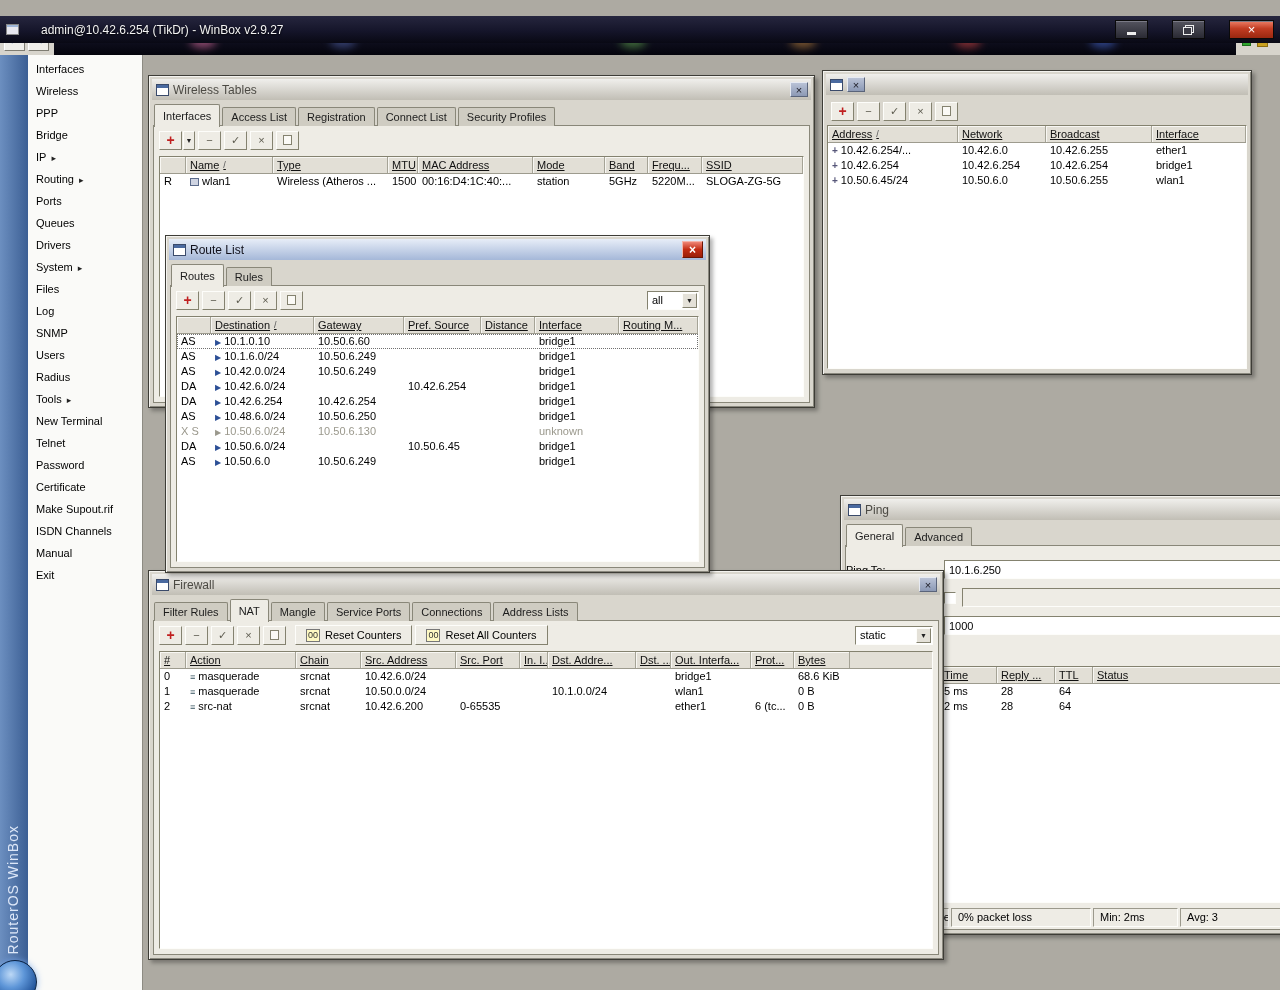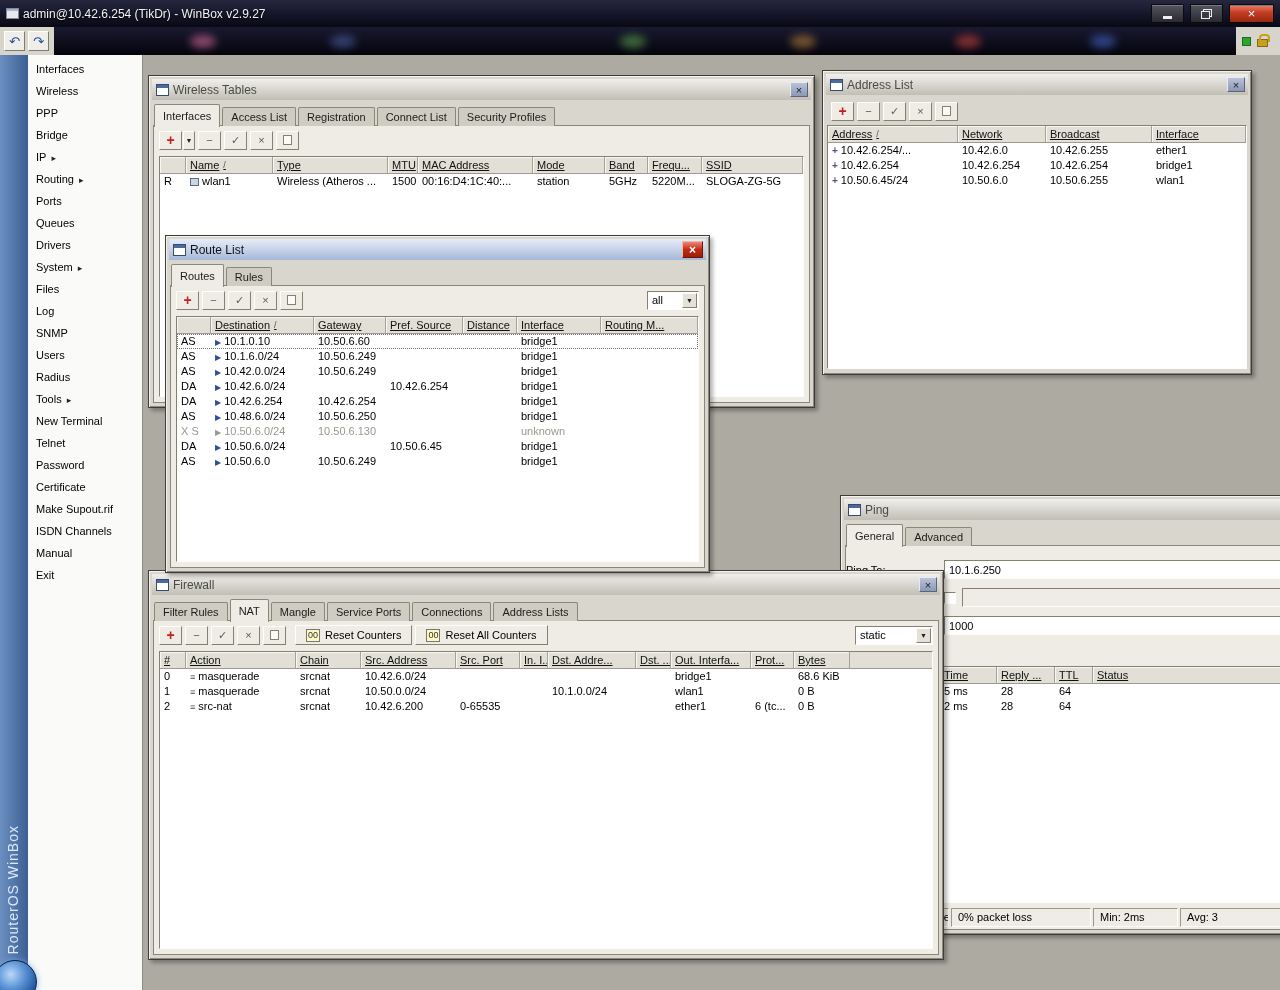--- a/index.html
+++ b/index.html
@@ -1,20 +1,20 @@
 <!DOCTYPE html>
 <html><head>
 <meta charset="utf-8">
 <style>
 *{margin:0;padding:0;box-sizing:border-box}
 body{font-family:"Liberation Sans","DejaVu Sans",sans-serif;background:#777;}
 .screen{position:relative;width:1280px;height:990px;overflow:hidden;background:#adaaa2;font-size:11px;color:#000;}
 
 
-.caption{position:absolute;left:0;top:0;width:100%;height:27px;background:linear-gradient(180deg,#26263e 0%,#15152a 55%,#090914 100%);display:flex;align-items:center;padding:0 6px;gap:4px;z-index:6;}
+.caption{position:absolute;left:0;top:16px;width:100%;height:27px;background:linear-gradient(180deg,#26263e 0%,#15152a 55%,#090914 100%);display:flex;align-items:center;padding:0 6px;gap:22px;z-index:6;}
 .app-ico{width:13px;height:11px;background:#e8e8f0;border:1px solid #888;box-shadow:inset 0 2px 0 #9fb6d9;}
 .cap-title{color:#f2f2f2;font-size:12px;flex:1;white-space:nowrap;text-shadow:0 1px 2px #000;}
 .cap-btn{width:33px;height:19px;margin-left:2px;display:inline-flex;align-items:center;justify-content:center;background:linear-gradient(#54545f,#2a2a33);border:1px solid #0a0a0a;box-shadow:inset 0 1px 0 #7a7a85;color:#eee;font-size:11px;}
 .cap-btn.close{width:45px;background:linear-gradient(#ee8068,#c13c22 45%,#9a2810);color:#fff;font-size:13px;}
 .min-glyph{display:inline-block;width:9px;height:3px;background:#eee;margin-top:8px;}
 .restore-glyph{position:relative;width:11px;height:10px;}
 .restore-glyph::before{content:"";position:absolute;right:0;top:0;width:7px;height:6px;border:1px solid #eee;}
 .restore-glyph::after{content:"";position:absolute;left:0;bottom:0;width:7px;height:6px;border:1px solid #eee;background:#3a3a44;}
 
 
@@ -68,21 +68,21 @@
 .drow.disabled .ricon{color:#9a988c;}
 .dcell{flex:none;padding:0 4px;white-space:nowrap;overflow:hidden;}
 .dcell.grow{flex:1;}
 .dcell.num{text-align:left;}
 .ricon{color:#2c4f96;font-size:8px;margin-right:3px;}
 .aicon{color:#555578;font-weight:bold;margin-right:3px;font-size:10px;}
 .facticon{color:#33505c;font-size:9px;margin-right:3px;}
 .ifico{display:inline-block;width:9px;height:8px;background:#cfd4e2;border:1px solid #5a6a8a;margin-right:3px;vertical-align:-1px;}
 
 .wl-c0{width:26px}.wl-c1{width:87px}.wl-c2{width:115px}.wl-c3{width:30px}.wl-c4{width:115px}.wl-c5{width:72px}.wl-c6{width:43px}.wl-c7{width:54px}
-.rt-c0{width:34px}.rt-c1{width:103px}.rt-c2{width:72px}.rt-c3{width:77px}.rt-c4{width:54px}.rt-c5{width:84px}
+.rt-c0{width:34px}.rt-c1{width:103px}.rt-c2{width:90px}.rt-c3{width:77px}.rt-c4{width:54px}.rt-c5{width:84px}
 .fw-c0{width:26px}.fw-c1{width:110px}.fw-c2{width:65px}.fw-c3{width:95px}.fw-c4{width:64px}.fw-c5{width:28px}.fw-c6{width:88px}.fw-c7{width:35px}.fw-c8{width:80px}.fw-c9{width:43px}.fw-c10{width:56px}
 .ad-c0{width:130px}.ad-c1{width:88px}.ad-c2{width:106px}
 .pg-c0{width:88px}.pg-c1{width:57px}.pg-c2{width:58px}.pg-c3{width:38px}
 
 .prow{display:flex;align-items:center;gap:6px;margin:9px 10px 0 0;}
 .prow.first{margin-top:14px;}
 .plabel{flex:none;width:92px;text-align:left;white-space:nowrap;}
 .tinput{flex:1;height:19px;border:1px solid;border-color:#84826f #fdfdfa #fdfdfa #84826f;background:#fff;padding:0 4px;font:inherit;font-size:11px;color:#000;}
 .tinput.dis{background:#eeece5;}
 .cbox{flex:none;width:12px;height:12px;background:#fff;border:1px solid;border-color:#84826f #fdfdfa #fdfdfa #84826f;}
@@ -213,21 +213,20 @@
           <span class="dcell wl-c7">5220M...</span>
           <span class="dcell grow">SLOGA-ZG-5G</span>
         </div>
       </div>
     </div>
   </div>
 
   <div class="win inactive" style="left:822px;top:70px;width:430px;height:305px;z-index:1">
     <div class="wtitle">
       <span class="wicon"></span>
-      <span class="wt-text">Address List</span>
       <span class="wclose">×</span>
     </div>
     <div class="wtb">
       <span class="tbtn add">+</span>
       <span class="tbtn">−</span>
       <span class="tbtn">✓</span>
       <span class="tbtn">×</span>
       <span class="tbtn">
           <span class="copyico"></span>
         </span>

